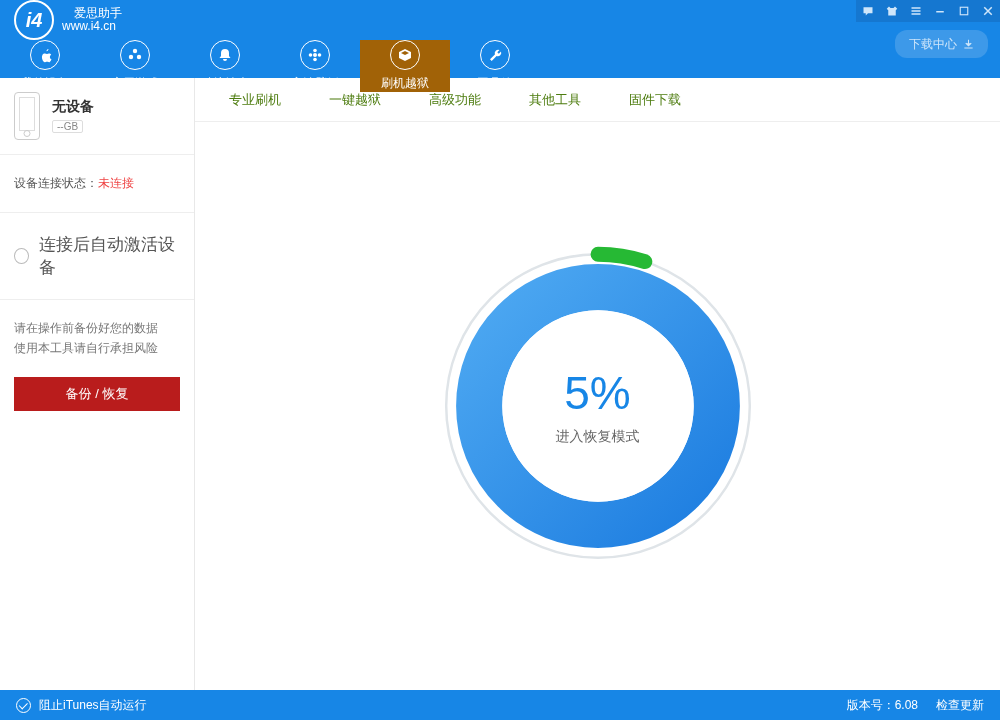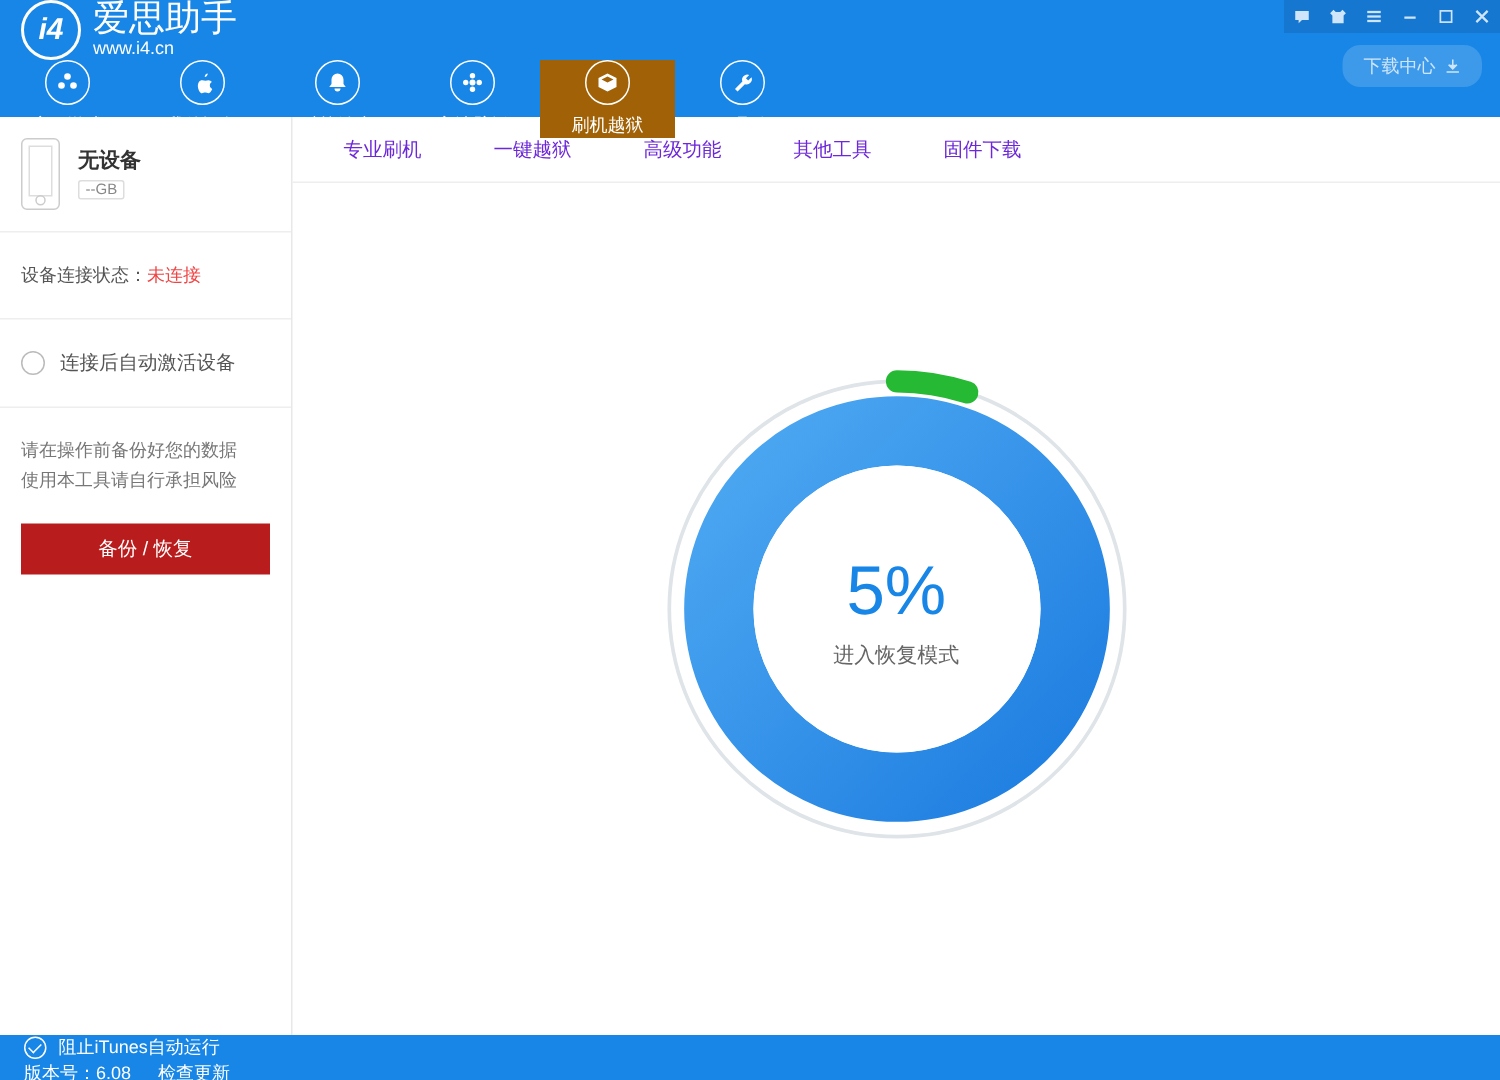--- a/index.html
+++ b/index.html
@@ -3,21 +3,21 @@
 <meta charset="utf-8">
 <style>
 * { margin: 0; padding: 0; box-sizing: border-box; font-family: "Microsoft YaHei", Arial, sans-serif; }
 body { width: 1000px; height: 720px; overflow: hidden; background: #fff; display: flex; flex-direction: column; }
 
 
 .header { height: 78px; background: #1786e6; display: flex; align-items: stretch; position: relative; flex-direction: column; }
 .logo-block { width: 195px; display: flex; align-items: center; padding-left: 14px; gap: 8px; }
 .logo-circle { width: 40px; height: 40px; border: 2.5px solid #fff; border-radius: 50%; display: flex; align-items: center; justify-content: center; color: #fff; font-weight: bold; font-size: 20px; font-style: italic; }
 .logo-text { color: #fff; }
-.logo-title { font-size: 24px; font-weight: normal; line-height: 1; }
+.logo-title { font-size: 12px; font-weight: normal; line-height: 1; margin-left: 12px; }
 .logo-sub { font-size: 12px; line-height: 1.2; }
 
 .nav { display: flex; }
 .nav-item { width: 90px; display: flex; flex-direction: column; align-items: center; justify-content: center; gap: 5px; color: #fff; font-size: 12px; cursor: pointer; }
 .nav-item.active { background: #a16207; }
 .nav-icon { width: 30px; height: 30px; border: 1.8px solid #fff; border-radius: 50%; display: flex; align-items: center; justify-content: center; }
 .nav-icon svg { width: 16px; height: 16px; fill: #fff; }
 
 .titlebar { position: absolute; top: 0; right: 0; height: 22px; display: flex; background: #1577d0; }
 .titlebar-btn { width: 24px; height: 22px; display: flex; align-items: center; justify-content: center; cursor: pointer; color: #fff; }
@@ -33,44 +33,44 @@
 .device-block { padding: 14px 14px 14px 14px; display: flex; align-items: center; gap: 12px; border-bottom: 1px solid #eee; }
 .phone-outline { width: 26px; height: 48px; border: 1.5px solid #ccc; border-radius: 4px; position: relative; }
 .phone-outline::before { content: ""; position: absolute; top: 4px; left: 4px; right: 4px; bottom: 8px; border: 1px solid #ddd; }
 .phone-outline::after { content: ""; position: absolute; bottom: 2px; left: 50%; transform: translateX(-50%); width: 5px; height: 5px; border: 1px solid #ccc; border-radius: 50%; }
 .device-name { font-size: 14px; color: #333; font-weight: bold; }
 .device-storage { display: inline-block; margin-top: 4px; font-size: 10px; color: #888; border: 1px solid #ddd; padding: 0 4px; border-radius: 2px; }
 
 .status-block { padding: 20px 14px; font-size: 12px; color: #555; border-bottom: 1px solid #eee; }
 .status-val { color: #ef4444; }
 
-.checkbox-block { padding: 20px 14px; display: flex; align-items: center; gap: 10px; font-size: 13px; color: #555; border-bottom: 1px solid #eee; cursor: pointer; }
+.checkbox-block { padding: 20px 14px; display: flex; align-items: center; gap: 10px; font-size: 17px; color: #555; border-bottom: 1px solid #eee; cursor: pointer; }
 .chk { width: 16px; height: 16px; border: 1.5px solid #bbb; border-radius: 50%; }
 
 .hint-block { padding: 18px 14px 14px; font-size: 12px; color: #777; line-height: 1.7; }
 .backup-btn { margin: 4px 14px 0; height: 34px; background: #b91c1c; color: #fff; font-size: 13px; display: flex; align-items: center; justify-content: center; cursor: pointer; }
 
 
 .main { flex: 1; display: flex; flex-direction: column; }
 .tabs { height: 44px; display: flex; align-items: stretch; border-bottom: 1px solid #eee; padding-left: 10px; }
-.tab { padding: 0 24px; display: flex; align-items: center; font-size: 13px; color: #6d28d9; cursor: pointer; position: relative; }
+.tab { padding: 0 24px; display: flex; align-items: center; font-size: 13px; color: #4d7c0f; cursor: pointer; position: relative; }
 .tab.active { color: #333; font-weight: bold; }
 .tab.active::after { content: ""; position: absolute; left: 18px; right: 18px; bottom: 0; height: 2px; background: #1786e6; }
 
 .content { flex: 1; display: flex; align-items: center; justify-content: center; }
 
 
 .ring-wrap { position: relative; width: 330px; height: 330px; }
 .ring-wrap svg { width: 100%; height: 100%; }
 .ring-center { position: absolute; inset: 0; display: flex; flex-direction: column; align-items: center; justify-content: center; }
 .ring-percent { font-size: 46px; color: #1786e6; font-weight: normal; }
 .ring-label { font-size: 14px; color: #666; margin-top: 8px; }
 
 
-.footer { height: 30px; background: #1786e6; color: #fff; font-size: 12px; display: flex; align-items: flex-start; justify-content: space-between; padding: 0 16px; flex-direction: column; }
+.footer { height: 30px; background: #1786e6; color: #fff; font-size: 12px; display: flex; align-items: center; justify-content: space-between; padding: 0 16px; }
 .footer-left { display: flex; align-items: center; gap: 8px; cursor: pointer; }
 .footer-right { display: flex; align-items: center; gap: 18px; }
 .check-icon { width: 15px; height: 15px; border: 1.5px solid #fff; border-radius: 50%; display: flex; align-items: center; justify-content: center; }
 .check-icon::before { content: ""; width: 7px; height: 4px; border-left: 1.5px solid #fff; border-bottom: 1.5px solid #fff; transform: rotate(-45deg) translateY(-1px); }
 .update-link { cursor: pointer; }
 </style>
 </head>
 <body>
 
 <div class="header">
@@ -78,34 +78,34 @@
     <div class="logo-circle">i4</div>
     <div class="logo-text">
       <div class="logo-title">爱思助手</div>
       <div class="logo-sub">www.i4.cn</div>
     </div>
   </div>
   <div class="nav" id="nav">
       <div class="nav-item">
         <div class="nav-icon">
           <svg viewBox="0 0 16 16">
+            <path d="M11.5 2c0 1.2-.9 2.3-2 2.3-.1-1.2.9-2.3 2-2.3zM12 6.5c.9 0 1.7.5 2.2 1.2-1.9 1.1-1.6 3.8.3 4.6-.4 1-.9 1.9-1.7 2.6-.6.5-1.3.1-2-.1-.7-.2-1.4-.2-2.1.1-.7.3-1.4.5-2-.1C5 13.1 4.3 9.8 5.5 7.8c.6-1 1.6-1.4 2.5-1.3.7 0 1.3.4 2 .4.7 0 1.3-.4 2-.4z"></path>
+          </svg>
+        </div>
+        <span>我的设备</span>
+      </div>
+      <div class="nav-item">
+        <div class="nav-icon">
+          <svg viewBox="0 0 16 16">
             <circle cx="8" cy="4" r="2.2"></circle>
             <circle cx="4" cy="10" r="2.2"></circle>
             <circle cx="12" cy="10" r="2.2"></circle>
           </svg>
         </div>
         <span>应用游戏</span>
-      </div>
-      <div class="nav-item">
-        <div class="nav-icon">
-          <svg viewBox="0 0 16 16">
-            <path d="M11.5 2c0 1.2-.9 2.3-2 2.3-.1-1.2.9-2.3 2-2.3zM12 6.5c.9 0 1.7.5 2.2 1.2-1.9 1.1-1.6 3.8.3 4.6-.4 1-.9 1.9-1.7 2.6-.6.5-1.3.1-2-.1-.7-.2-1.4-.2-2.1.1-.7.3-1.4.5-2-.1C5 13.1 4.3 9.8 5.5 7.8c.6-1 1.6-1.4 2.5-1.3.7 0 1.3.4 2 .4.7 0 1.3-.4 2-.4z"></path>
-          </svg>
-        </div>
-        <span>我的设备</span>
       </div>
       <div class="nav-item">
         <div class="nav-icon">
           <svg viewBox="0 0 16 16">
             <path d="M8 2a4 4 0 0 1 4 4v3l1.5 2H2.5L4 9V6a4 4 0 0 1 4-4zm-2 10h4a2 2 0 0 1-4 0z"></path>
           </svg>
         </div>
         <span>酷炫铃声</span>
       </div>
       <div class="nav-item">

